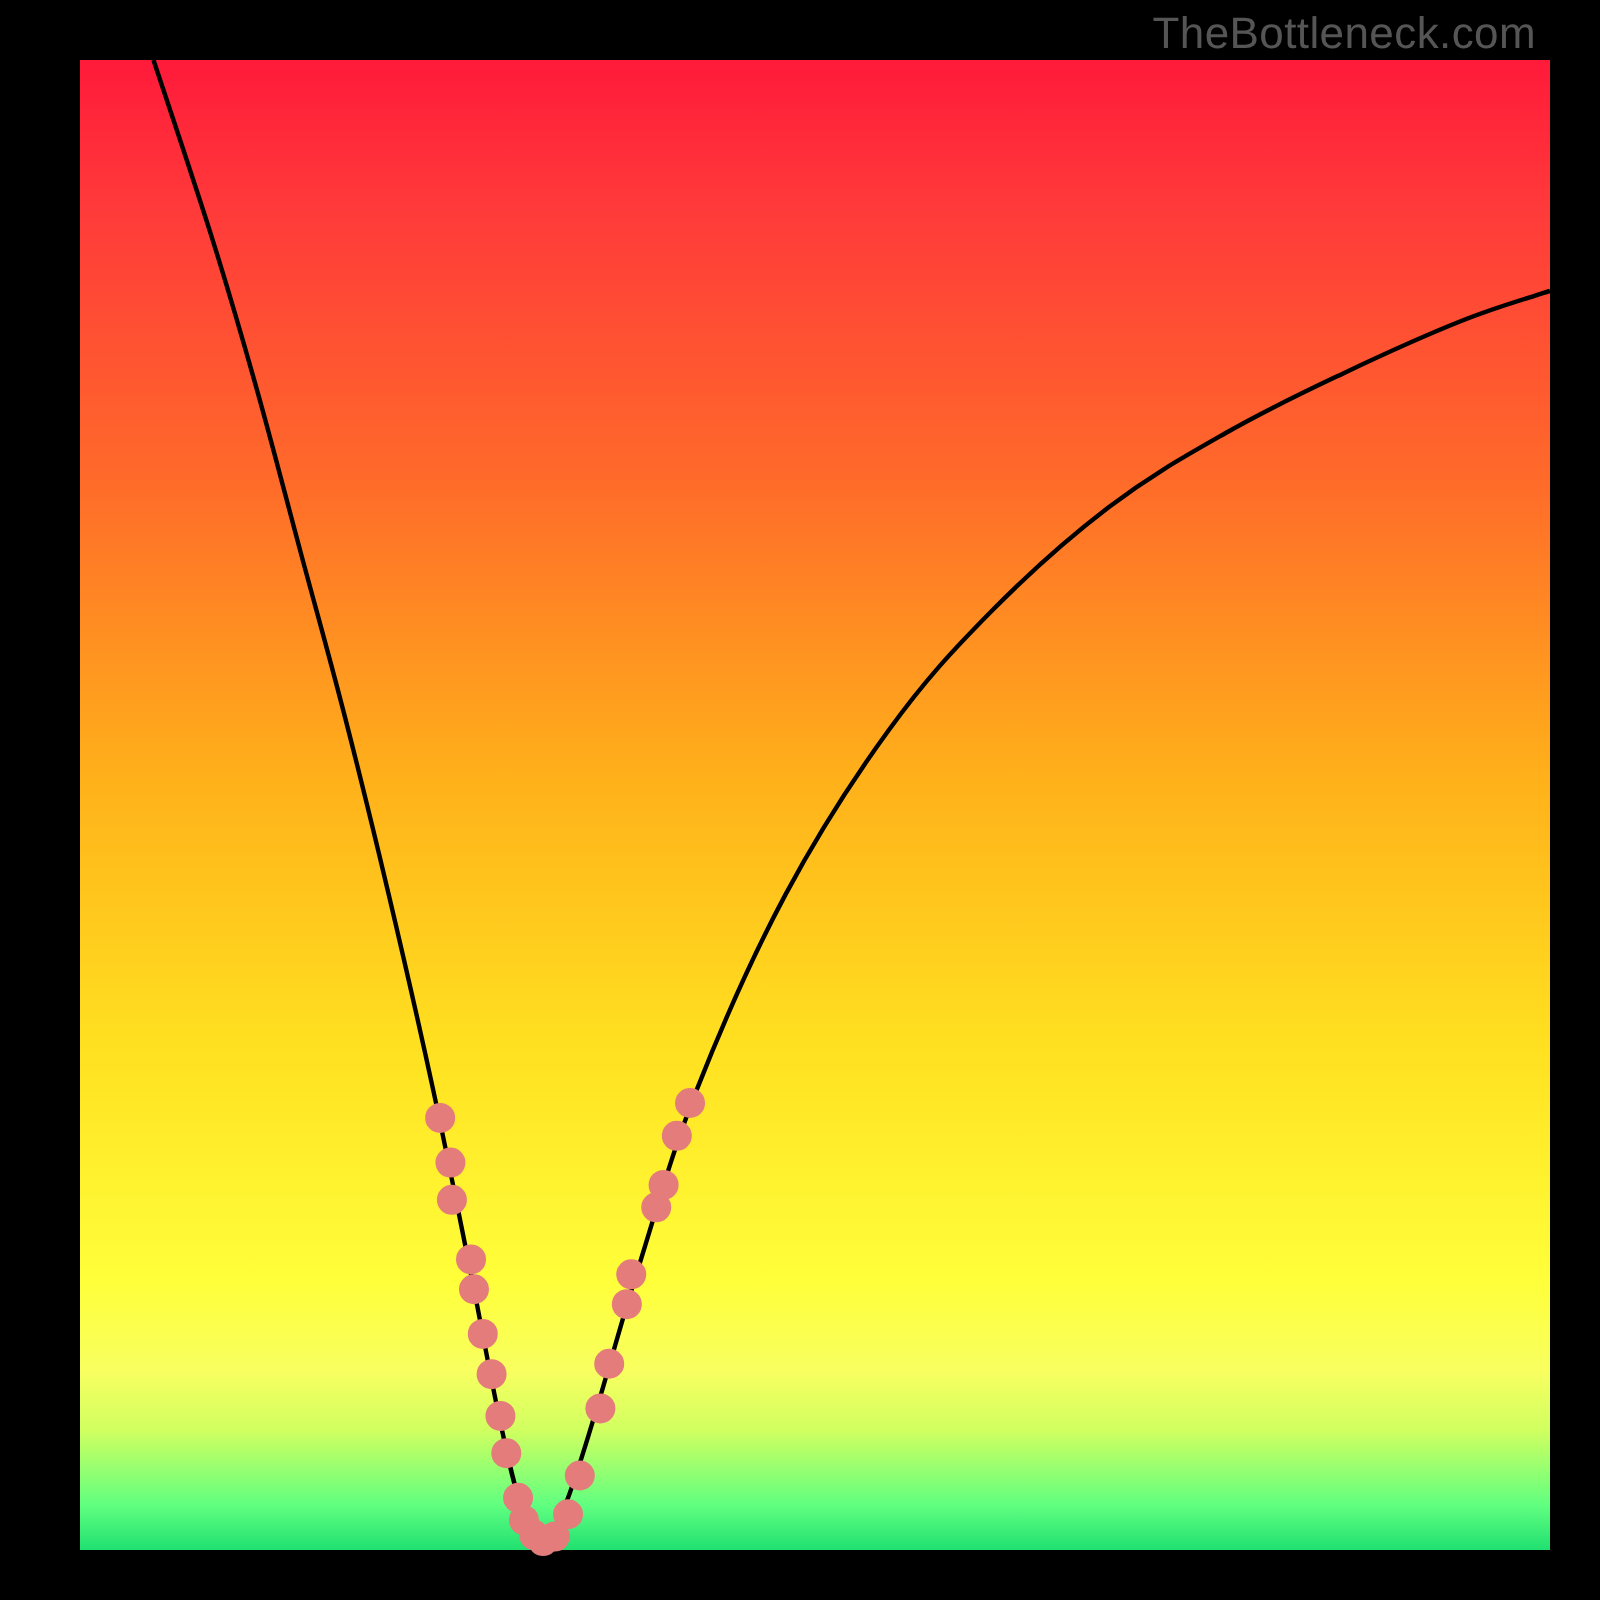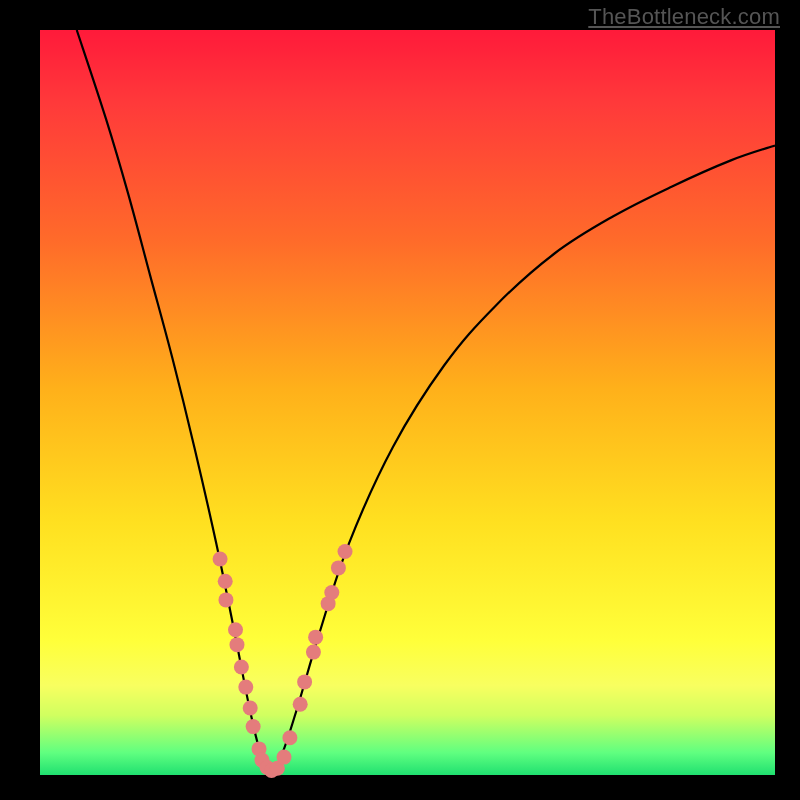--- a/index.html
+++ b/index.html
@@ -56,21 +56,21 @@
   .dot {
     fill: #e47c7c;
     stroke: none;
   }
 </style>
 </head>
 <body>
 
 <div class="frame">
   <div class="plot-area" id="plot-area" style="left: 40px; top: 30px; width: 735px; height: 745px;"></div>
-  <div class="watermark" style="right: 20px; top: 4px; text-decoration: underline;">TheBottleneck.com</div>
+  <div class="watermark" style="right: 32px; top: 4px;">TheBottleneck.com</div>
   <svg class="overlay" id="overlay" width="800" height="800">
       <path d="M 76.75 30 C 82.042 46.092, 96.889 89.898, 106.14999999999999 119.39999999999999 C 115.41099999999999 148.902, 120.26199999999999 165.73899999999998, 128.2 193.89999999999998 C 136.13799999999998 222.06099999999998, 142.312 246.34799999999996, 150.25 275.84999999999997 C 158.188 305.352, 164.362 326.95699999999994, 172.29999999999998 357.79999999999995 C 180.23799999999997 388.643, 186.41199999999998 413.67500000000007, 194.35 447.20000000000005 C 202.288 480.725, 209.1235 510.525, 216.4 544.05 C 223.6765 577.5749999999999, 228.82150000000001 603.948, 234.775 633.45 C 240.7285 662.9520000000001, 244.84449999999998 686.494, 249.475 707.95 C 254.1055 729.4060000000001, 256.531 741.3856, 260.5 752.65 C 264.469 763.9144, 267.556 770.53, 271.525 770.53 C 275.49399999999997 770.53, 277.9195 763.9144, 282.55 752.65 C 287.1805 741.3856, 290.635 729.4060000000001, 297.25 707.95 C 303.865 686.494, 310.039 662.9520000000001, 319.3 633.45 C 328.56100000000004 603.948, 335.46999999999997 577.5749999999999, 348.7 544.05 C 361.93 510.525, 375.601 479.384, 392.8 447.20000000000005 C 409.999 415.0160000000001, 425.72800000000007 390.7289999999999, 444.25000000000006 365.24999999999994 C 462.77200000000005 339.77099999999996, 475.855 325.765, 495.7 305.65 C 515.545 285.53499999999997, 533.332 269.59200000000004, 554.5 253.50000000000003 C 575.668 237.40800000000004, 592.1320000000001 228.31900000000002, 613.3000000000001 216.25 C 634.4680000000001 204.18099999999998, 650.932 196.50749999999996, 672.1 186.44999999999996 C 693.268 176.39249999999996, 712.3779999999999 167.75050000000002, 730.9 160.37500000000003 C 749.422 152.99950000000004, 767.062 148.157, 775 145.47500000000002" class="curve"></path>
       <circle cx="220.075" cy="558.9499999999999" r="7.5" class="dot"></circle>
       <circle cx="225.22" cy="581.3" r="7.5" class="dot"></circle>
       <circle cx="225.955" cy="599.925" r="7.5" class="dot"></circle>
       <circle cx="235.51000000000002" cy="629.7249999999999" r="7.5" class="dot"></circle>
       <circle cx="236.98000000000002" cy="644.625" r="7.5" class="dot"></circle>
       <circle cx="241.39" cy="666.975" r="7.5" class="dot"></circle>
       <circle cx="245.8" cy="687.09" r="7.5" class="dot"></circle>
       <circle cx="250.21000000000004" cy="707.95" r="7.5" class="dot"></circle>

